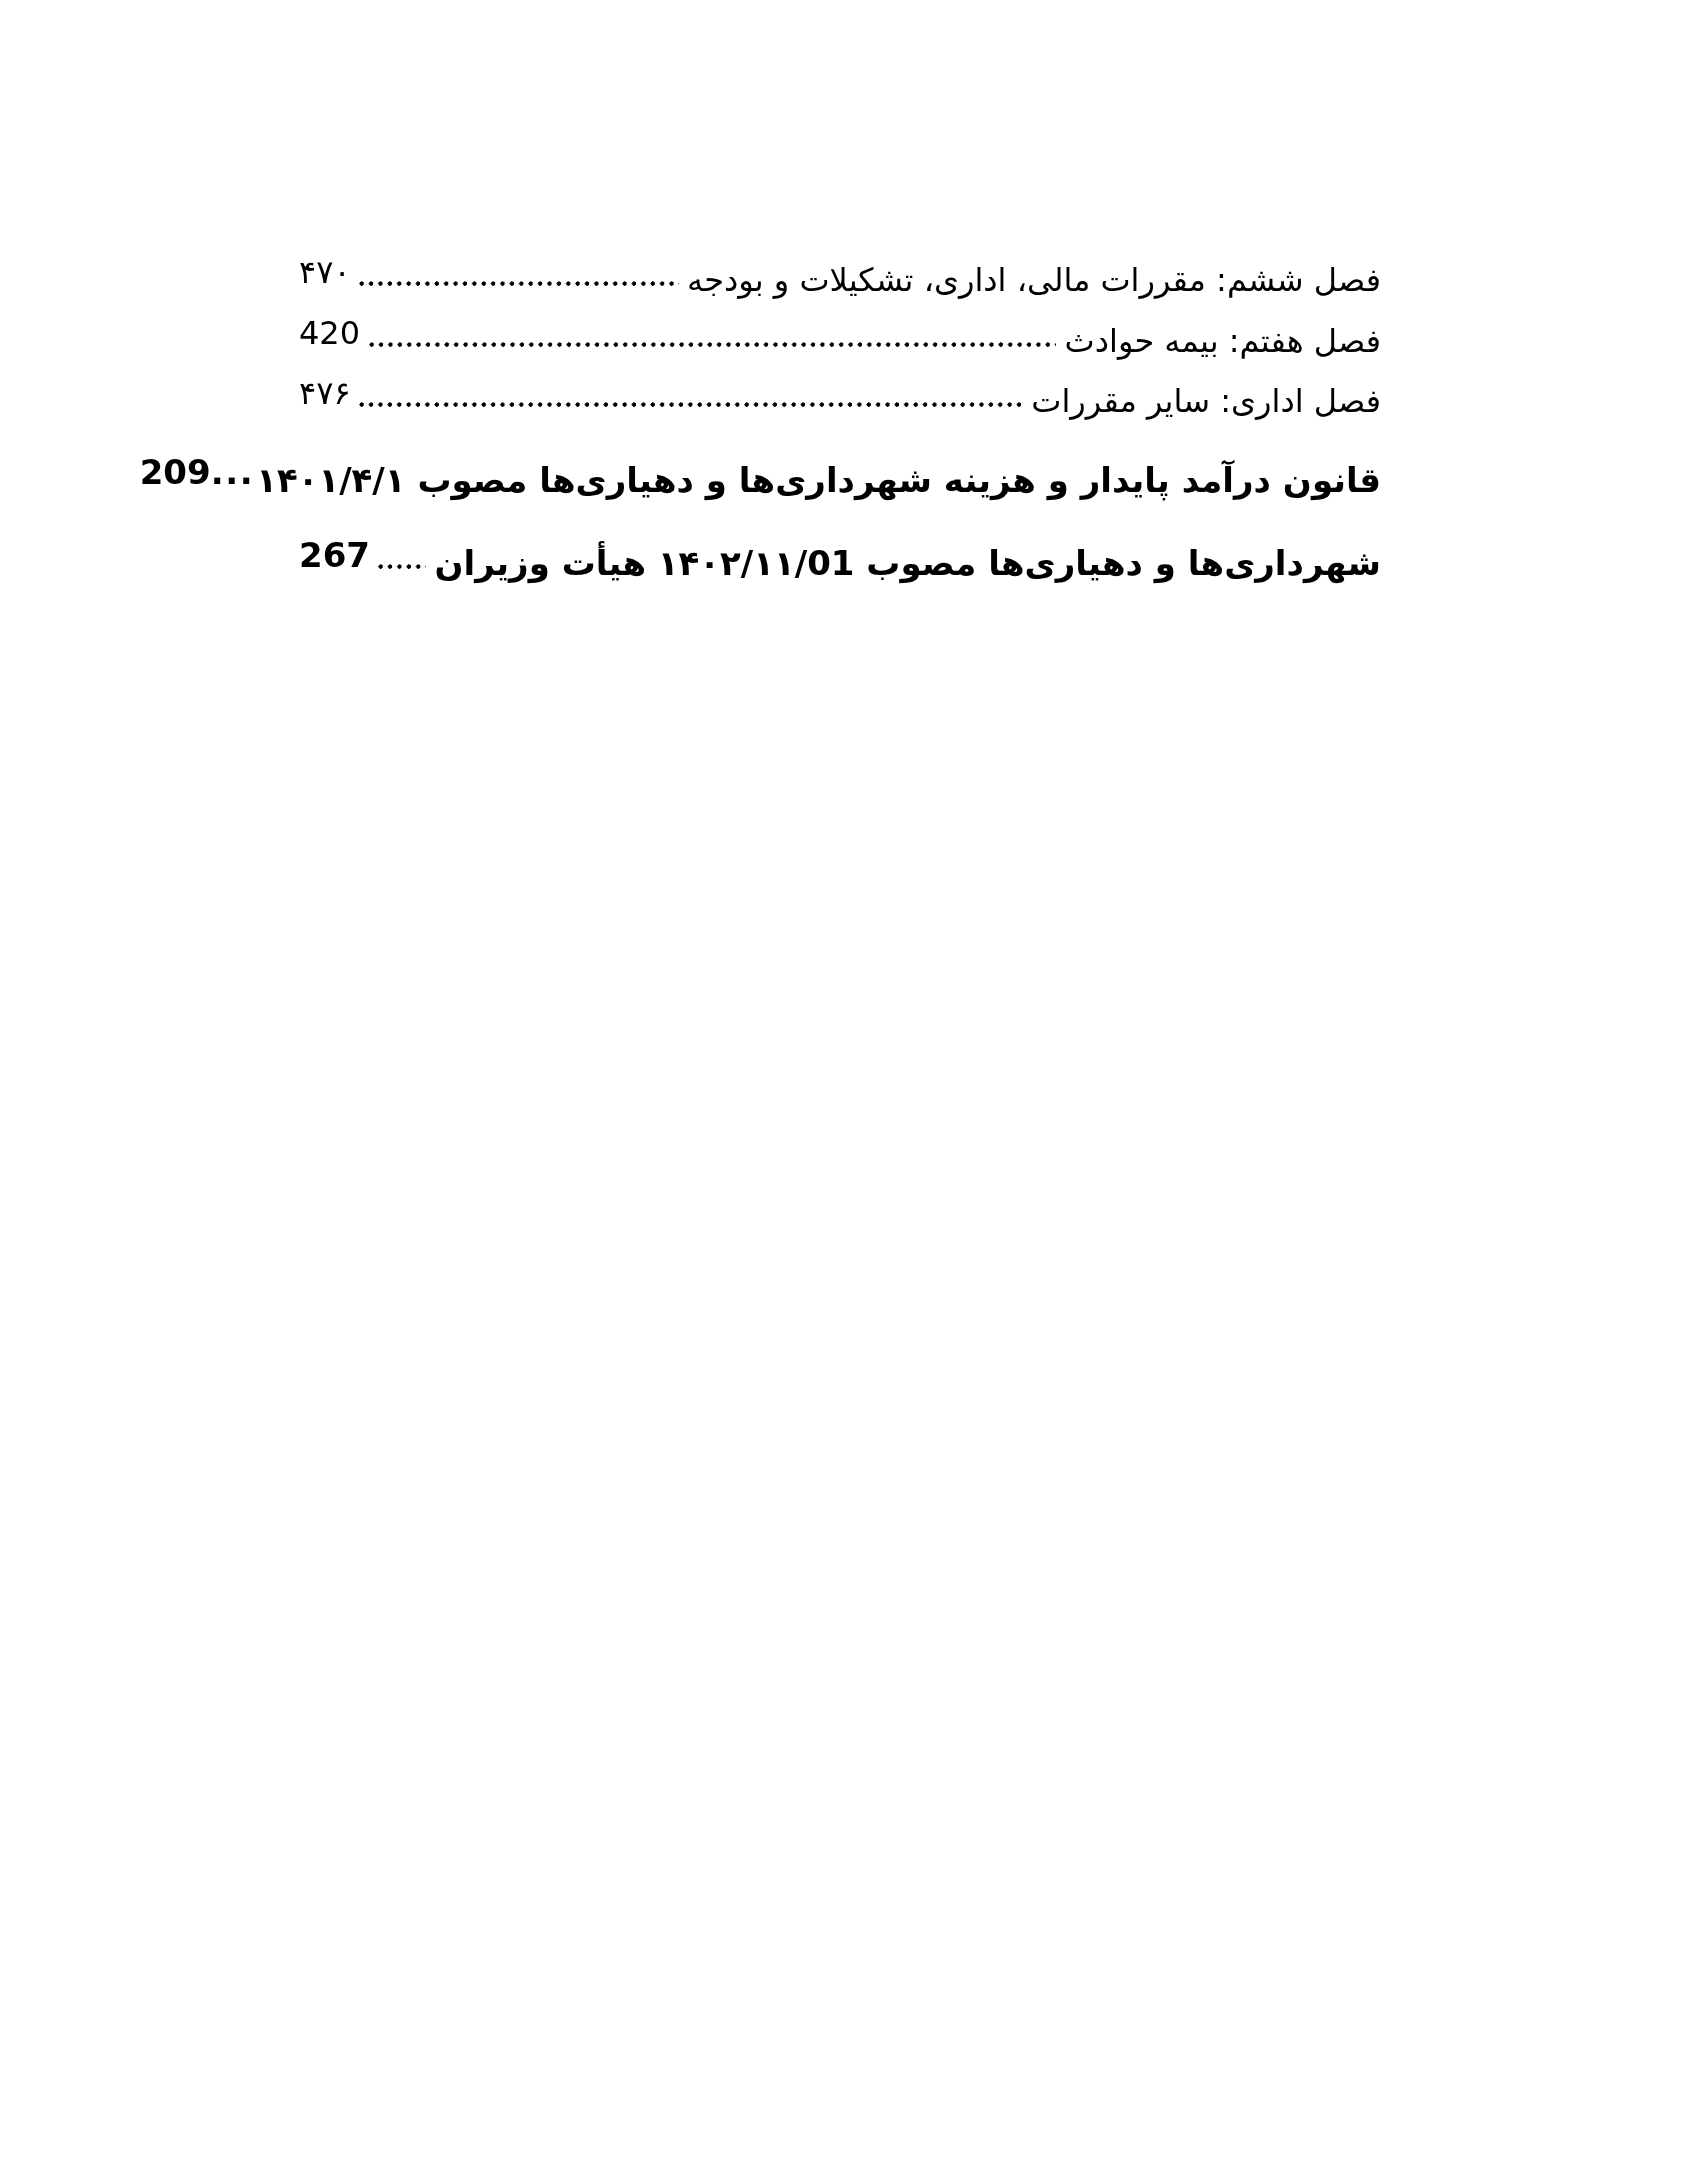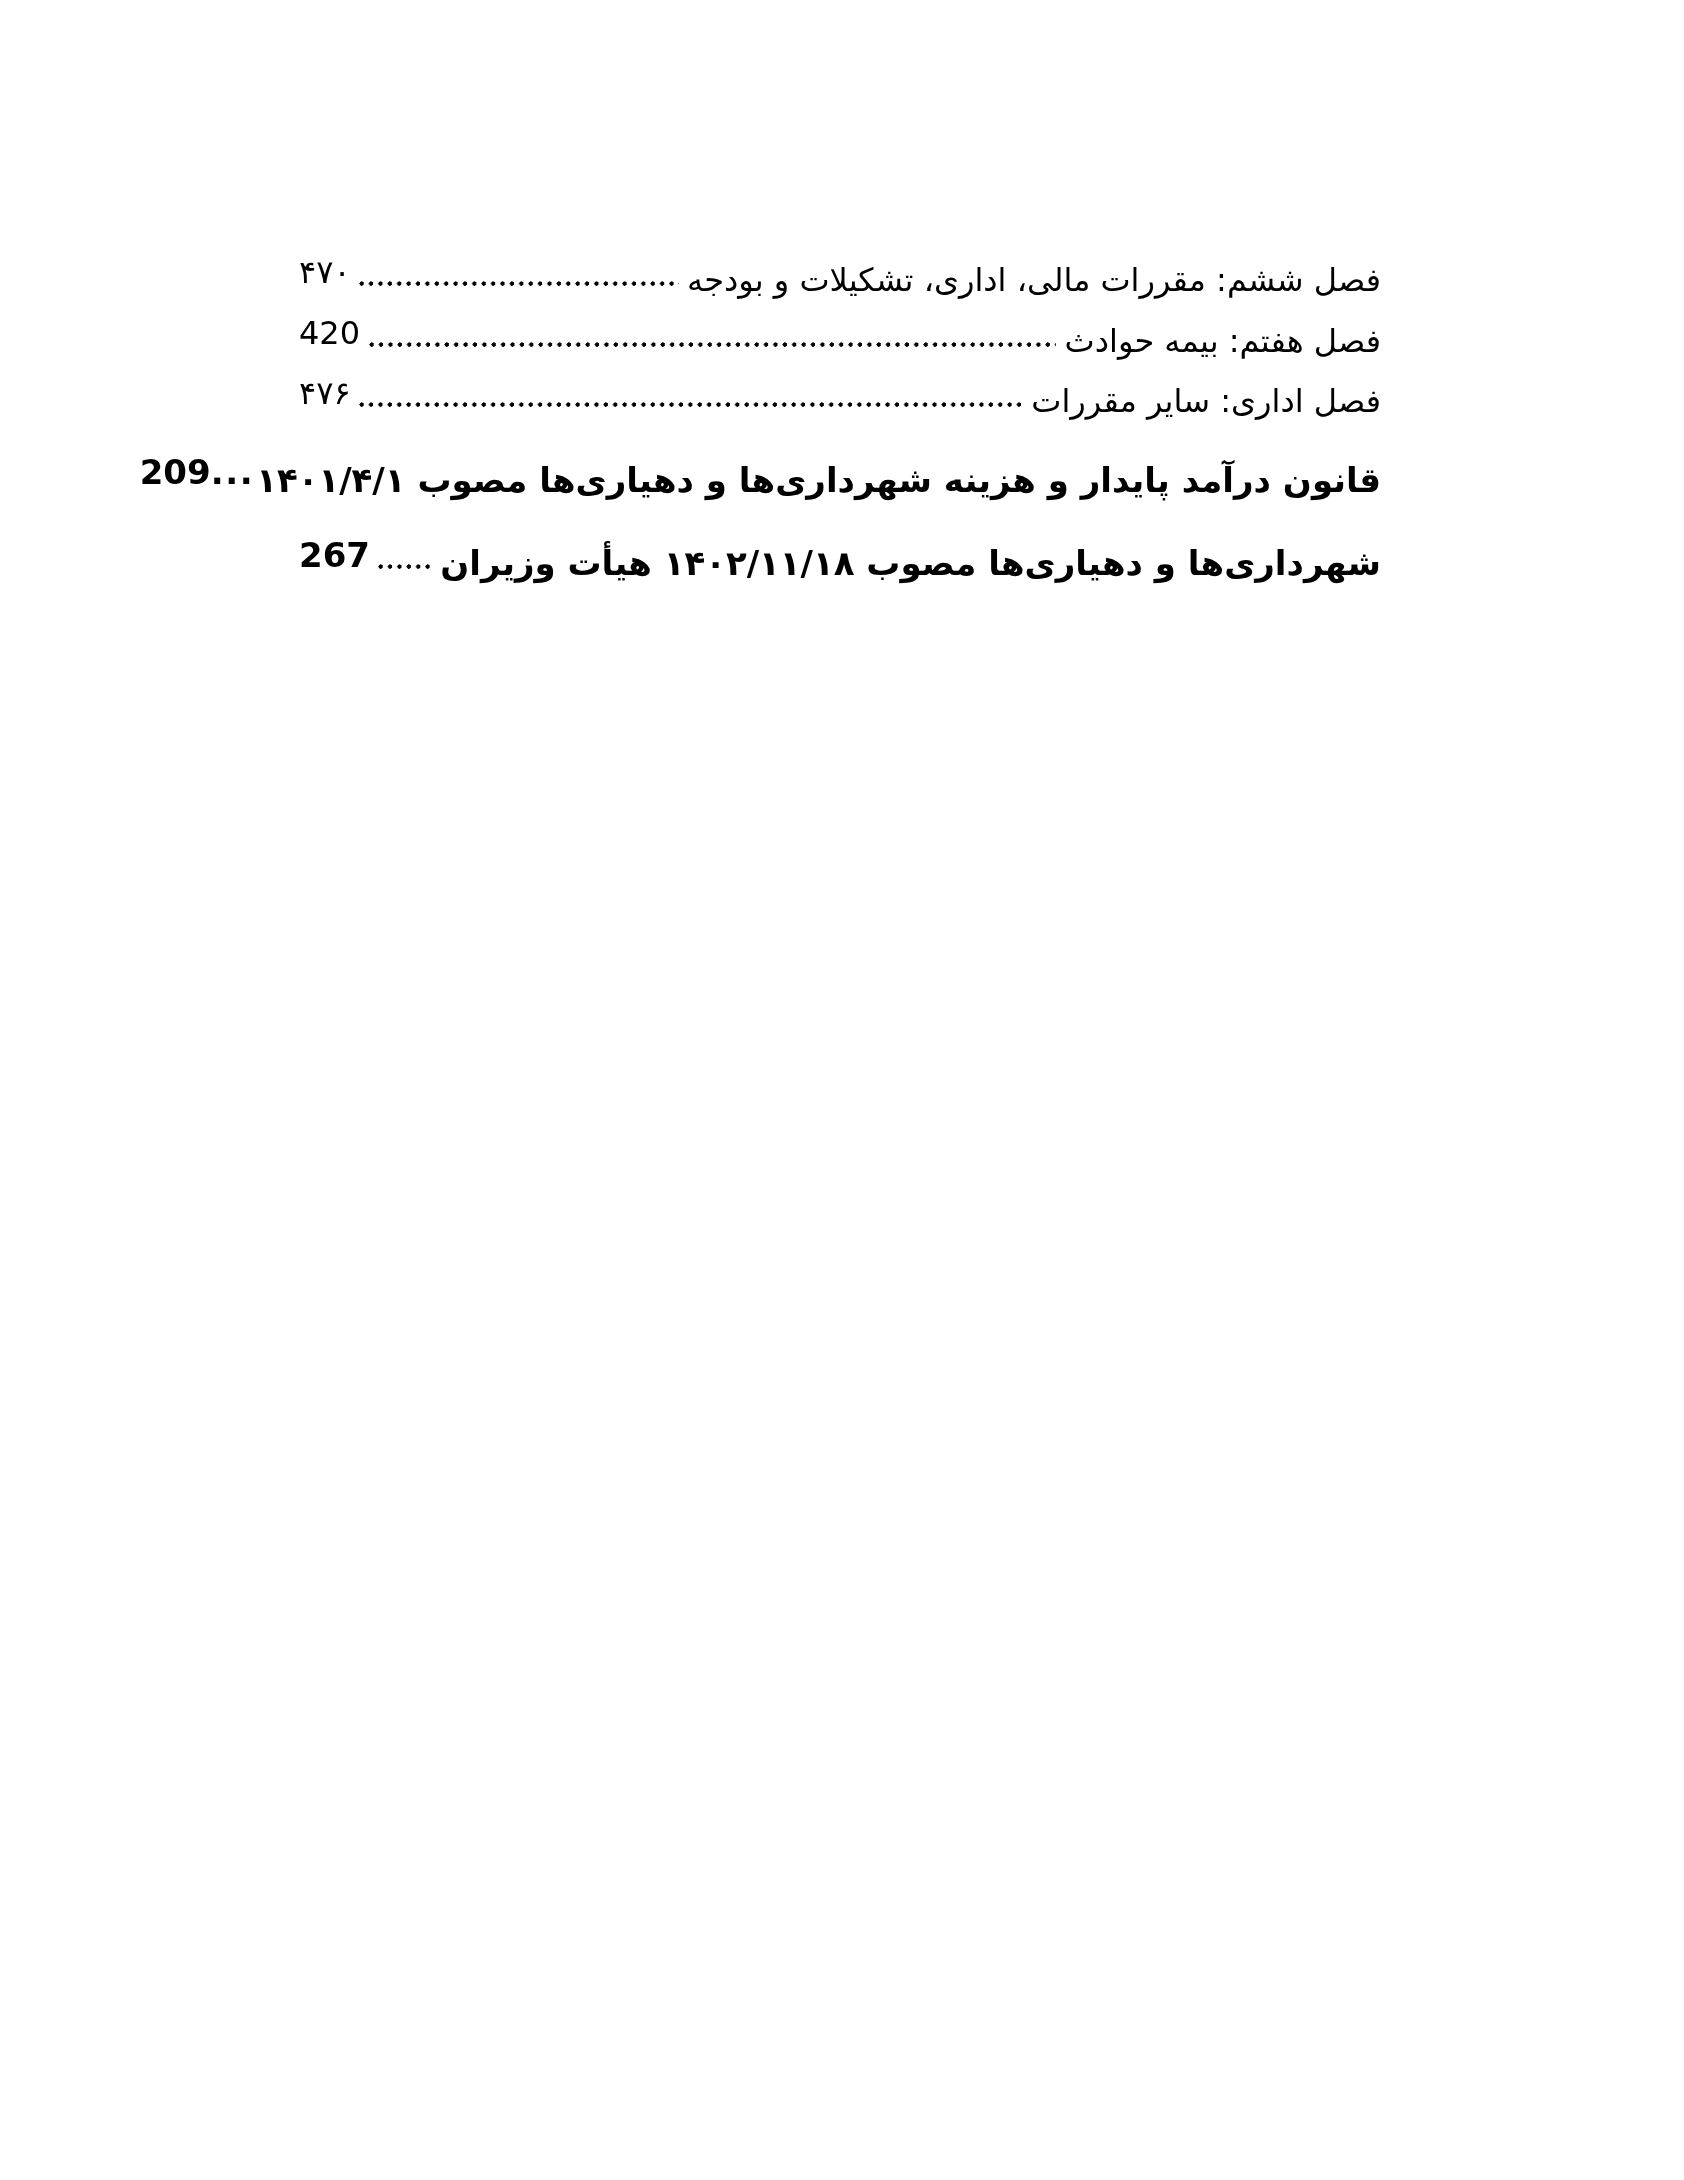--- a/index.html
+++ b/index.html
@@ -89,20 +89,20 @@
 
     <div class="toc-row bold first-bold">
       <span class="toc-title">قانون درآمد پایدار و هزینه شهرداری‌ها و دهیاری‌ها مصوب ۱۴۰۱/۴/۱</span>
       <span class="leader-text">...</span>
       <span class="flex-spacer"></span>
       <span class="toc-pagenum">209</span>
     </div>
 
 
     <div class="toc-row bold">
-      <span class="toc-title">شهرداری‌ها و دهیاری‌ها مصوب ۱۴۰۲/۱۱/۱۸ هیأت وزیران</span>
+      <span class="toc-title">شهرداری‌ها و دهیاری‌ها مصوب ۱۴۰۲/۱۱/01 هیأت وزیران</span>
       <span class="dot-leader"></span>
       <span class="toc-pagenum">267</span>
     </div>
 
   </div>
 </div>
 
 
 </body></html>

